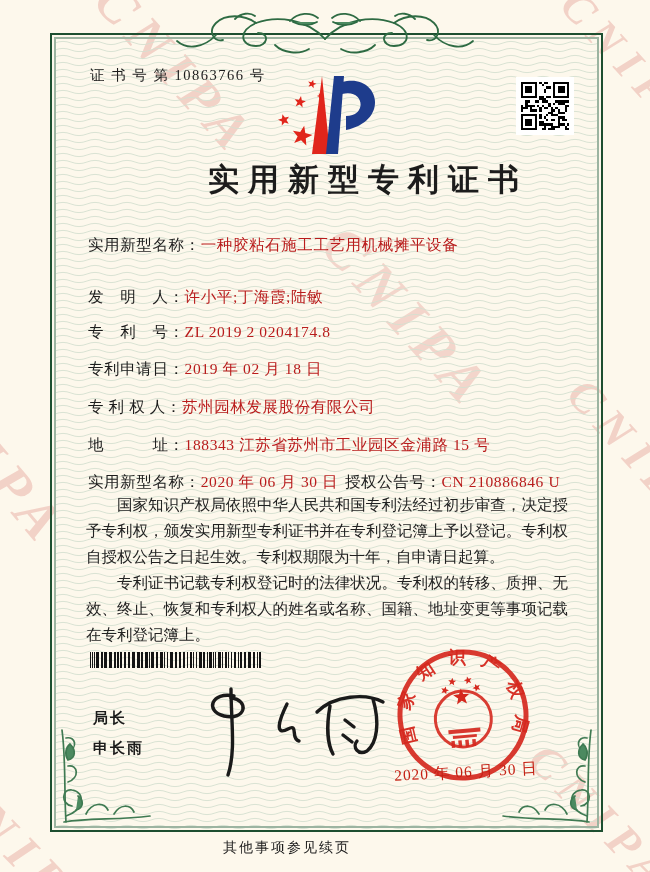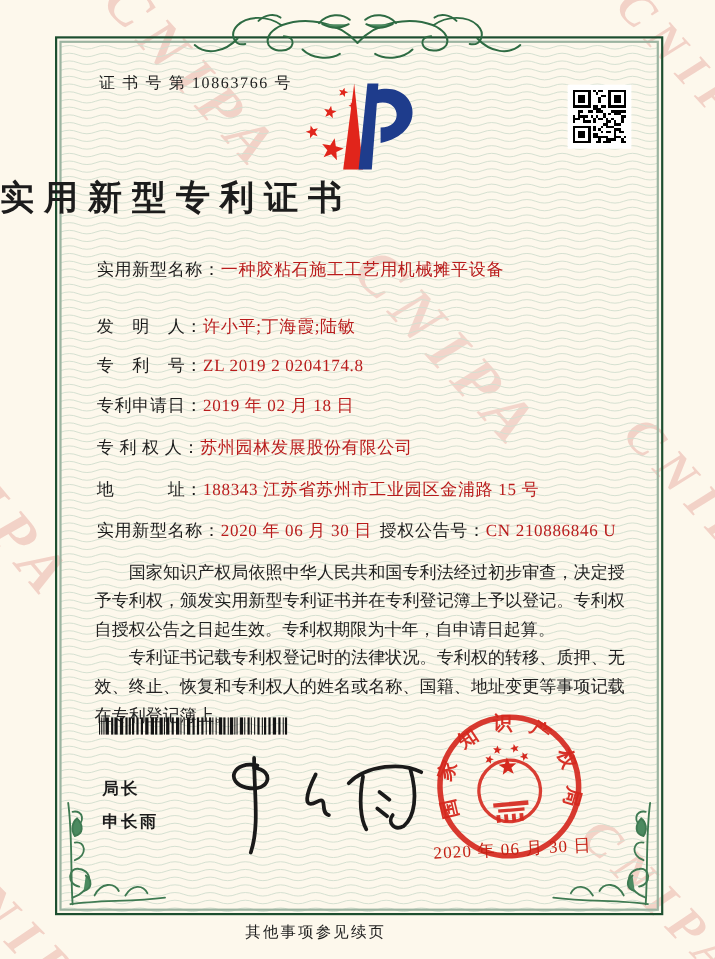--- a/index.html
+++ b/index.html
@@ -30,32 +30,32 @@
   .waves{position:absolute; left:55px; top:38px; z-index:2; pointer-events:none;}
   .ornament-top{position:absolute; left:50%; top:7px; transform:translateX(-50%); z-index:4;}
   .ornament-bl{position:absolute; left:56px; top:726px; z-index:4;}
   .ornament-br{position:absolute; right:53px; top:726px; z-index:4; transform:scaleX(-1);}
   
   .cert-no{position:absolute; left:90px; top:66px; z-index:5;
     font-size:14.5px; letter-spacing:1.5px;}
   .logo{position:absolute; left:256px; top:72px; z-index:5;}
   .qr{position:absolute; left:516px; top:77px; z-index:5; background:#ffffff; line-height:0;}
   .title{position:absolute; left:0; top:159px; width:528px; z-index:5;
-    text-align:left; font-size:31px; font-weight:bold; letter-spacing:9px;}
+    text-align:right; font-size:31px; font-weight:bold; letter-spacing:9px;}
   
   .row{position:absolute; left:88px; z-index:5; font-size:15.5px;
     letter-spacing:.6px; white-space:nowrap;}
   .row .lbl{color:#1c1c1c;}
   .row .val{color:#b91c1c;}
   .r1{top:235px;} .r2{top:287px;} .r3{top:322px;} .r4{top:359px;}
   .r5{top:397px;} .r6{top:435px;} .r7{top:472px;}
   .pair2{position:absolute; left:257px; top:0; white-space:nowrap;}
   
   .body-text{position:absolute; left:86px; top:492px; width:482px; z-index:5;
-    font-size:15.5px; line-height:26px; text-align:justify; color:#222;margin-top:16px;}
+    font-size:15.5px; line-height:26px; text-align:justify; color:#222;}
   .body-text p{margin:0; text-indent:2em;}
   
   .barcode{position:absolute; left:90px; top:652px; z-index:5; line-height:0;}
   
   .sig-block{position:absolute; left:93px; top:703px; z-index:5;
     font-family:"Liberation Sans","DejaVu Sans",sans-serif; font-weight:bold;
     font-size:15px; line-height:30px; letter-spacing:2px;}
   .sig-script{position:absolute; left:190px; top:683px; z-index:5;}
   
   .seal{position:absolute; left:388px; top:640px; z-index:6; transform:rotate(-5deg);}

